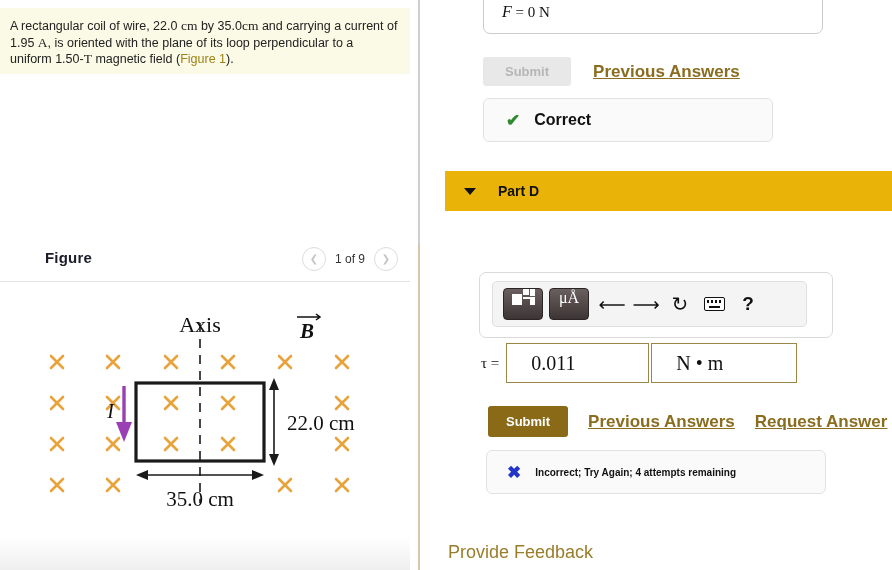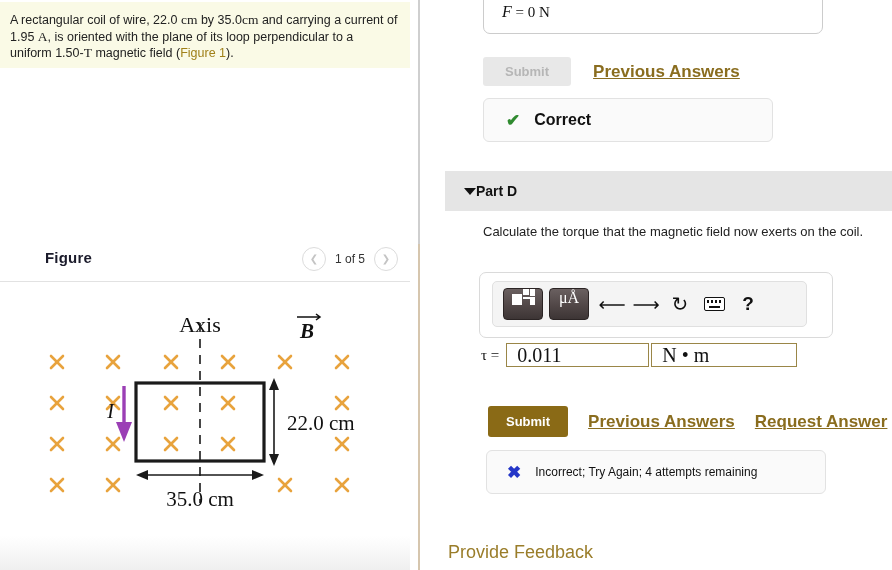--- a/index.html
+++ b/index.html
@@ -12,21 +12,21 @@
   #root { position: relative; width: 892px; height: 570px; }
 
   
   #left-panel {
     position: absolute; left: 0; top: 0;
     width: 418px; height: 570px;
     background: #ffffff;
     overflow: hidden;
   }
   #problem-statement {
-    position: absolute; left: 0; top: 2px;
+    position: absolute; left: 0; top: 8px;
     width: 410px; height: 66px;
     background: #fafae6;
     padding: 10px 12px 0 10px;
     box-sizing: border-box;
     font-size: 12.5px;
     line-height: 16.5px;
     color: #222222;
   }
   .serif-var { font-family: "Liberation Serif", serif; font-size: 13.5px; }
   .fig-link { color: #a08018; }
@@ -126,22 +126,22 @@
     box-sizing: border-box;
     display: flex; align-items: center; gap: 14px;
     padding-left: 22px;
   }
   #correct-banner .check { color: #2f8a2f; font-size: 17px; font-weight: bold; }
   #correct-banner .txt { font-size: 16px; font-weight: bold; color: #111111; }
 
   #part-d-header {
     position: absolute; left: 24px; top: 171px;
     width: 447px; height: 40px;
-    background: #e5e5e5;
-    display: flex; align-items: center; 
+    background: #eab308;
+    display: flex; align-items: center; gap: 22px;
     padding-left: 19px;
     box-sizing: border-box;
   }
   .caret-down {
     width: 0; height: 0;
     border-left: 6px solid transparent;
     border-right: 6px solid transparent;
     border-top: 7px solid #111111;
   }
   #part-d-label { font-size: 14px; font-weight: bold; color: #111111; }
@@ -211,26 +211,26 @@
     display: flex; align-items: center;
   }
   #tau-label {
     font-family: "Liberation Serif", serif;
     font-size: 15px; color: #111111;
     margin-right: 7px; margin-left: 2px;
   }
   .ans-box {
     border: 1px solid #9a8647;
     background: #ffffff;
-    height: 24px;
+    height: 40px;
     box-sizing: border-box;
     display: flex; align-items: center;
     font-family: "Liberation Serif", serif;
     font-size: 20px; color: #111111;
-    padding-left: 10px;
+    padding-left: 24px;
   }
   #value-box { width: 143px; }
   #unit-box { width: 146px; margin-left: 2px; }
 
   #submit-row {
     position: absolute; left: 488px; top: 406px;
     display: flex; align-items: center; gap: 20px;
   }
   .btn-submit-active {
     background: #8a6a16; color: #ffffff;
@@ -244,21 +244,21 @@
     position: absolute; left: 486px; top: 450px;
     width: 340px; height: 44px;
     background: #fafafa;
     border: 1px solid #e2e2e2;
     border-radius: 6px;
     box-sizing: border-box;
     display: flex; align-items: center; gap: 14px;
     padding-left: 20px;
   }
   #incorrect-banner .xmark { color: #2436c8; font-size: 17px; font-weight: bold; }
-  #incorrect-banner .txt { font-size: 12px; font-weight: normal; color: #111111; }
+  #incorrect-banner .txt { font-size: 10px; font-weight: bold; color: #111111; }
 
   #provide-feedback {
     position: absolute; left: 448px; top: 542px;
     font-size: 18px; color: #9a7d2a;
   }
 </style>
 </head>
 <body>
 
 <div id="root">
@@ -271,21 +271,21 @@
       <span>by 35.0</span><span class="serif-var">cm</span>
       <span>and carrying a current of 1.95</span>
       <span class="serif-var">A</span><span>, is oriented with the plane of its loop perpendicular to a uniform 1.50-</span><span class="serif-var">T</span>
       <span>magnetic field (</span><span class="fig-link">Figure 1</span><span>).</span>
     </div>
 
     <div id="figure-header">
       <div id="figure-title">Figure</div>
       <div id="figure-nav">
         <div class="nav-circle">❮</div>
-        <div id="fig-count">1 of 5</div>
+        <div id="fig-count">1 of 9</div>
         <div class="nav-circle">❯</div>
       </div>
     </div>
     <div id="figure-rule"></div>
 
     <svg id="figure-canvas" viewBox="0 0 410 248">
 
       <line x1="200" y1="35" x2="200" y2="215" stroke="#1a1a1a" stroke-width="1.6" stroke-dasharray="9,7"></line>
 
       <g stroke="#e8a33d" stroke-width="2.6" stroke-linecap="round">
@@ -424,21 +424,20 @@
     <div id="correct-banner">
       <span class="check">✔</span>
       <span class="txt">Correct</span>
     </div>
 
     <div id="part-d-header">
       <span class="caret-down"></span>
       <span id="part-d-label">Part D</span>
     </div>
 
-    <div id="part-d-question">Calculate the torque that the magnetic field now exerts on the coil.</div>
 
     <div id="answer-card">
       <div id="toolbar">
 
         <div class="tb-dark">
           <span class="tmpl-glyph">
             <i style="left:0;top:5px;width:10px;height:11px;"></i>
             <i style="left:11px;top:0;width:6px;height:6px;"></i>
             <i style="left:18px;top:0;width:5px;height:7px;"></i>
             <i style="left:18px;top:9px;width:5px;height:7px;"></i>

